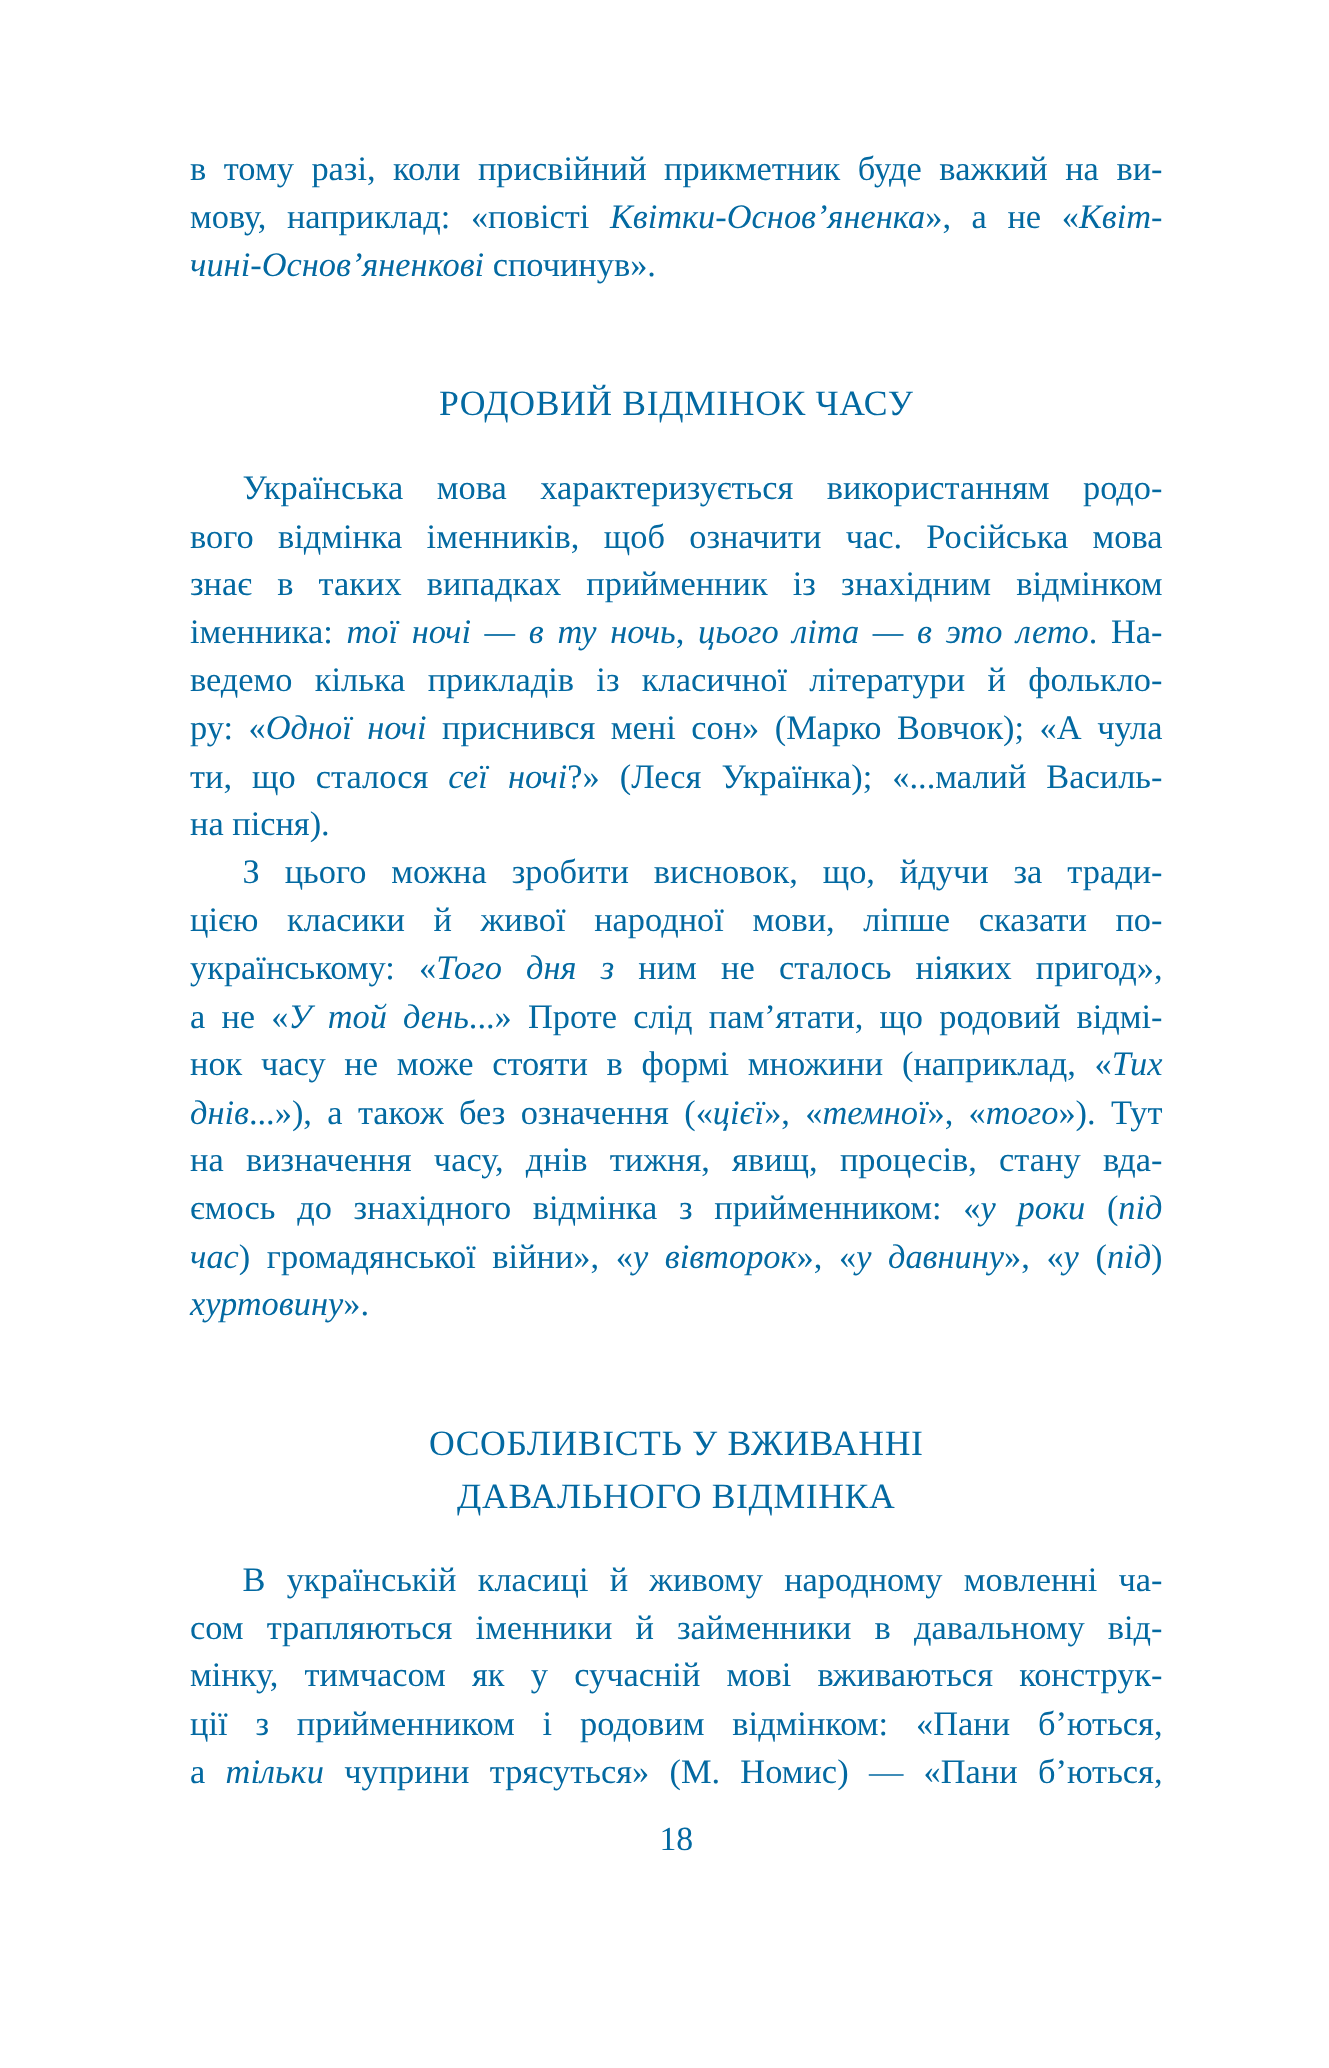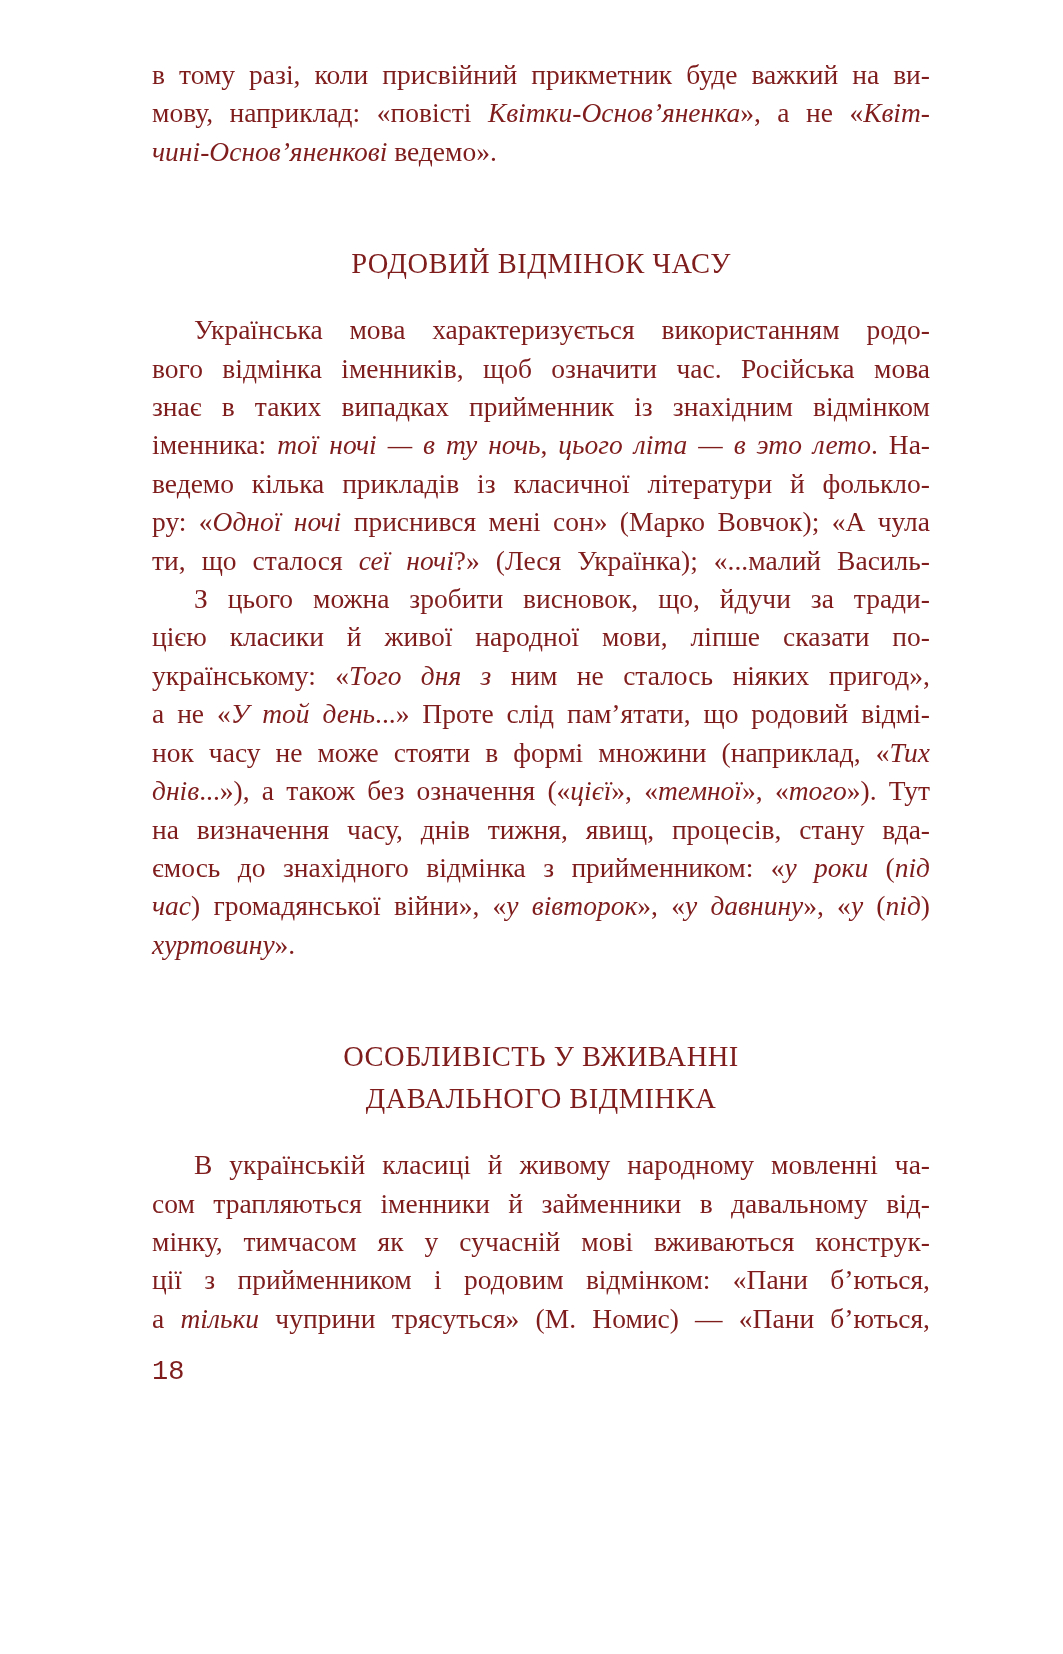--- a/index.html
+++ b/index.html
@@ -6,25 +6,25 @@
     margin: 0;
     padding: 0;
     background: #ffffff;
   }
   .page {
     position: relative;
     box-sizing: border-box;
     width: 1063px;
     height: 1654px;
     background: #ffffff;
-    color: #7f1d1d;
+    color: #0369a1;
     font-family: "Liberation Serif", "DejaVu Serif", serif;
     font-size: 27.5px;
     overflow: hidden;
-    padding: 56px 133px 0 152px;
+    padding: 116px 133px 0 152px;
   }
   .paragraph { margin: 0; }
   .line {
     line-height: 38.4px;
     text-align: justify;
     text-align-last: justify;
     white-space: nowrap;
   }
   .line.indent { text-indent: 42px; }
   .line.end { text-align-last: left; }
@@ -34,47 +34,47 @@
     font-weight: normal;
     letter-spacing: 0.5px;
   }
   .hline {
     font-size: 28.5px;
     line-height: 42px;
   }
   i { font-style: italic; }
   .footer {
     margin-top: 16px;
-    text-align: left;
+    text-align: center;
     font-size: 27px;
     line-height: 36px;
-    font-family: Liberation Mono, monospace;
   }
 </style>
 </head>
 <body>
 
 <div class="page">
   <main>
       <div class="paragraph">
         <div class="line"><span>в тому разі, коли присвійний прикметник буде важкий на ви-</span></div>
         <div class="line"><span>мову, наприклад: «повісті </span><i>Квітки-Основ’яненка</i><span>», а не «</span><i>Квіт-</i></div>
-        <div class="line end"><i>чині-Основ’яненкові</i><span> ведемо».</span></div>
+        <div class="line end"><i>чині-Основ’яненкові</i><span> спочинув».</span></div>
       </div>
       <div class="heading">
         <div class="hline">РОДОВИЙ ВІДМІНОК ЧАСУ</div>
       </div>
       <div class="paragraph">
         <div class="line indent"><span>Українська мова характеризується використанням родо-</span></div>
         <div class="line"><span>вого відмінка іменників, щоб означити час. Російська мова</span></div>
         <div class="line"><span>знає в таких випадках прийменник із знахідним відмінком</span></div>
         <div class="line"><span>іменника: </span><i>тої ночі — в ту ночь</i><span>, </span><i>цього літа — в это лето</i><span>. На-</span></div>
         <div class="line"><span>ведемо кілька прикладів із класичної літератури й фолькло-</span></div>
         <div class="line"><span>ру: «</span><i>Одної ночі</i><span> приснився мені сон» (Марко Вовчок); «А чула</span></div>
         <div class="line"><span>ти, що сталося </span><i>сеї ночі</i><span>?» (Леся Українка); «...малий Василь-</span></div>
+        <div class="line end"><span>на пісня).</span></div>
       </div>
       <div class="paragraph">
         <div class="line indent"><span>З цього можна зробити висновок, що, йдучи за тради-</span></div>
         <div class="line"><span>цією класики й живої народної мови, ліпше сказати по-</span></div>
         <div class="line"><span>українському: «</span><i>Того дня з</i><span> ним не сталось ніяких пригод»,</span></div>
         <div class="line"><span>а не «</span><i>У той день</i><span>...» Проте слід пам’ятати, що родовий відмі-</span></div>
         <div class="line"><span>нок часу не може стояти в формі множини (наприклад, «</span><i>Тих</i></div>
         <div class="line"><i>днів</i><span>...»), а також без означення («</span><i>цієї</i><span>», «</span><i>темної</i><span>», «</span><i>того</i><span>»). Тут</span></div>
         <div class="line"><span>на визначення часу, днів тижня, явищ, процесів, стану вда-</span></div>
         <div class="line"><span>ємось до знахідного відмінка з прийменником: «</span><i>у роки</i><span> (</span><i>під</i></div>

